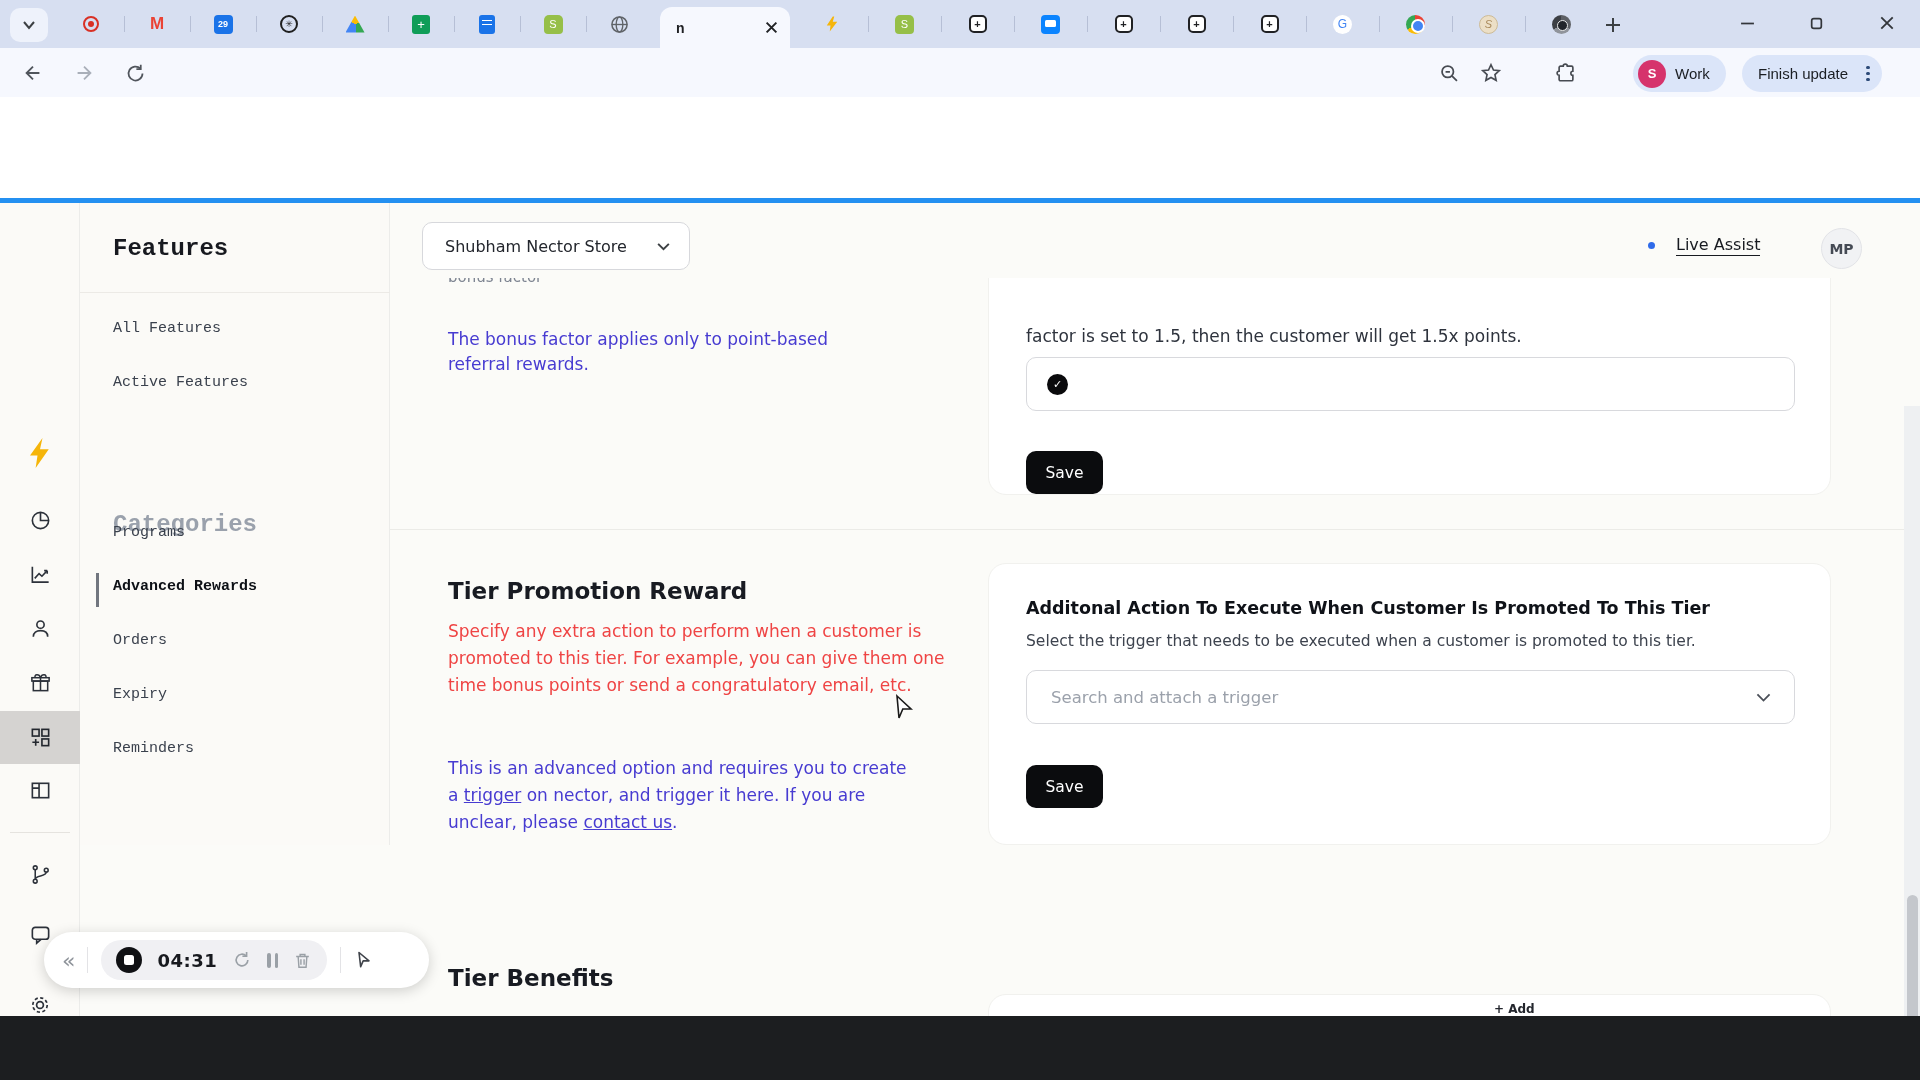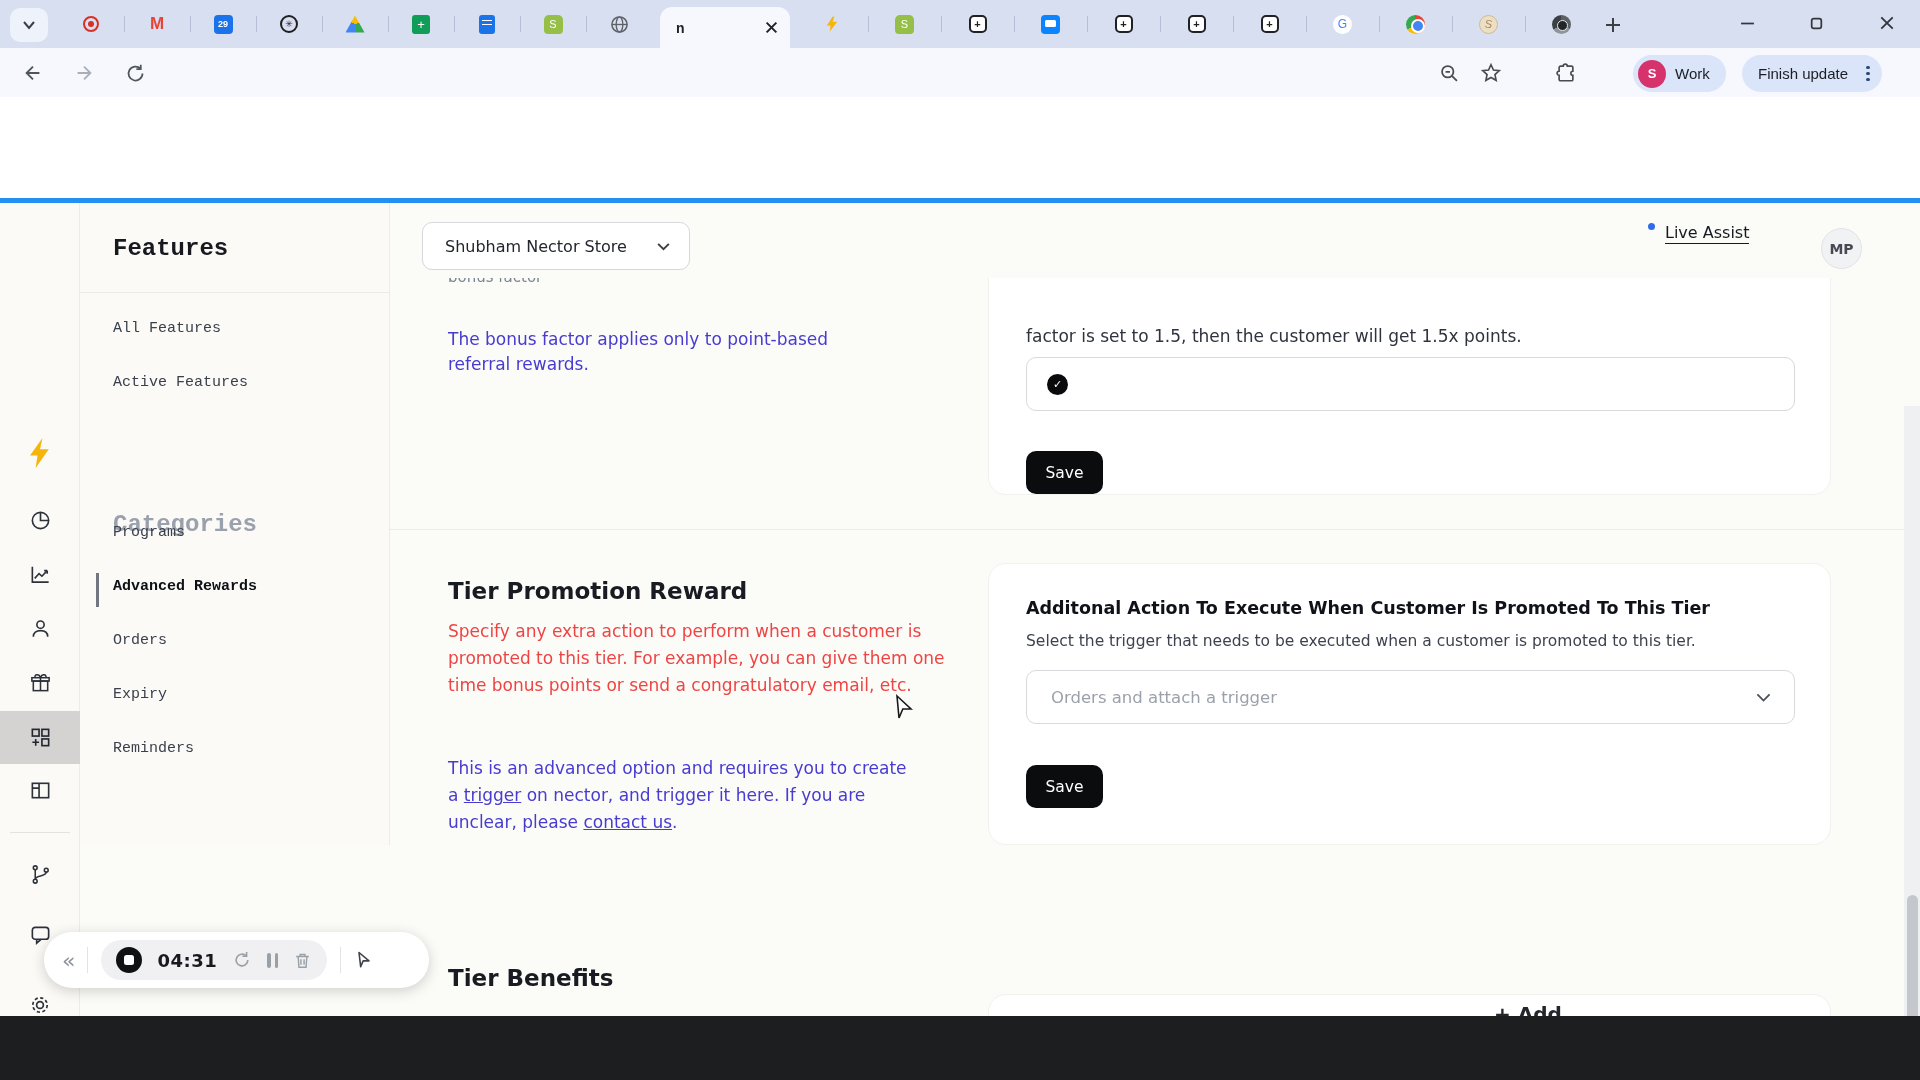--- a/index.html
+++ b/index.html
@@ -77,21 +77,21 @@
   .sb-item { position:absolute; left:33px; font-size:15px; color:#3a414d; }
   #sb-cats { position:absolute; left:33px; top:263px; font-size:24px; font-weight:bold; color:#9aa1ac;margin-top:45px; }
   .sb-active { font-weight:bold; color:#0d1016; }
   #sb-activebar { position:absolute; left:16px; top:370px; width:3px; height:34px; background:#71767f; }
 
   #main { position:absolute; left:390px; top:0; width:1530px; height:813px; }
   .card { position:absolute; background:#fff; border:1px solid #f1f1ee; border-radius:18px; }
   #main-header { position:absolute; left:0; top:0; width:1530px; height:75px; background:#fbfbf8; z-index:5; }
   #store-dd { position:absolute; left:32px; top:19px; width:268px; height:48px; background:#fff; border:1.5px solid #d7d8dc; border-radius:10px; display:flex; align-items:center; padding:0 18px 0 22px; justify-content:space-between; }
   #store-dd span { font-size:16px; color:#23262d; }
-  #live-assist { position:absolute; left:1258px; top:20px; display:flex; gap:10px; }
+  #live-assist { position:absolute; left:1258px; top:32px; display:flex; align-items:center; gap:21px; }
   #live-assist .dot { width:7px; height:7px; border-radius:50%; background:#2f6bea; }
   #live-assist .la { font-size:16px; color:#171a20; border-bottom:1.5px solid #171a20; padding-bottom:1px; }
   #mp-avatar { position:absolute; left:1431px; top:25px; width:41px; height:41px; border-radius:50%; background:#f1f2f4; border:1px solid #e2e3e7; display:flex; align-items:center; justify-content:center; font-size:14px; font-weight:bold; color:#454a54; }
 
   #clip-frag { position:absolute; left:58px; top:73px; width:320px; height:13px; overflow:hidden; z-index:1; }
   #clip-frag span { display:block; margin-top:-8px; font-size:15px; color:#7d8491; }
   #left-note-1 { position:absolute; left:58px; top:124px; width:445px; font-size:17px; line-height:25px; color:#473bd1; }
   #card1 { left:598px; top:40px; width:843px; height:252px; z-index:2; }
   #card1-line { position:absolute; left:37px; top:82px; font-size:17px; color:#2e333d; }
   .input-box { position:absolute; left:37px; width:769px; height:54px; border:1.5px solid #d8d9dd; border-radius:10px; background:#fff; display:flex; align-items:center; padding:0 18px 0 20px; }
@@ -108,21 +108,21 @@
   #tp-note .lnk { text-decoration:underline; }
   #card2 { left:598px; top:360px; width:843px; height:282px; }
   #card2-heading { position:absolute; left:37px; top:34px; font-size:17.5px; font-weight:bold; color:#0f1218; }
   #card2-sub { position:absolute; left:37px; top:68px; font-size:15.5px; color:#3d434e; }
   #card2 .select-box { position:absolute; left:37px; top:106px; width:769px; height:54px; border:1.5px solid #d8d9dd; border-radius:10px; display:flex; align-items:center; padding:0 22px 0 24px; justify-content:space-between; }
   #card2 .ph { font-size:16.5px; color:#9ba1ab; }
   #card2 .save-btn { top:201px; }
 
   #tb-heading { position:absolute; left:58px; top:762px; font-size:23px; font-weight:bold; color:#181b22; }
   #card3 { left:598px; top:791px; width:843px; height:60px; border-radius:18px 18px 0 0; }
-  #card3-add { position:absolute; left:505px; top:7px; font-size:20px; font-weight:600; color:#23262d; }
+  #card3-add { position:absolute; left:505px; top:7px; font-size:12px; font-weight:600; color:#23262d; }
 
   #scrolltrack { position:absolute; left:1904px; top:203px; width:16px; height:813px; background:#eef0f2; }
   #scrollthumb { position:absolute; left:1906.5px; top:692px; width:11px; height:239px; border-radius:7px; background:#c4c7cc; }
 
   
   #recorder { position:absolute; left:44px; top:932px; width:385px; height:56px; background:#fff; border-radius:28px; box-shadow:0 3px 14px rgba(0,0,0,.18); display:flex; align-items:center; padding:0 18px; z-index:20; font-family:"DejaVu Sans", sans-serif; }
   #recorder .laquo { font-size:22px; color:#8e939a; margin-right:12px; }
   .rec-div { width:1px; height:26px; background:#e3e3e6; }
   #rec-inner { height:40px; background:#f0f0f3; border-radius:22px; display:flex; align-items:center; gap:15px; padding:0 15px; margin:0 13px; }
   #rec-stop { width:26px; height:26px; border-radius:50%; background:#101114; display:flex; align-items:center; justify-content:center; }
@@ -436,21 +436,21 @@
       <div id="divider1"></div>
 
       <div id="tp-heading">Tier Promotion Reward</div>
       <div id="tp-desc">Specify any extra action to perform when a customer is promoted to this tier. For example, you can give them one time bonus points or send a congratulatory email, etc.</div>
       <div id="tp-note"><span>This is an advanced option and requires you to create a </span><span class="lnk">trigger</span><span> on nector, and trigger it here. If you are unclear, please </span><span class="lnk">contact us</span><span>.</span></div>
 
       <div class="card" id="card2">
         <div id="card2-heading">Additonal Action To Execute When Customer Is Promoted To This Tier</div>
         <div id="card2-sub">Select the trigger that needs to be executed when a customer is promoted to this tier.</div>
         <div class="select-box">
-          <span class="ph">Orders and attach a trigger</span>
+          <span class="ph">Search and attach a trigger</span>
           <svg width="17" height="17" viewBox="0 0 14 14">
               <path d="M2 4.5l5 5 5-5" fill="none" stroke="#4a4f58" stroke-width="1.5"></path>
             </svg>
         </div>
         <div class="save-btn">Save</div>
       </div>
 
       <div id="tb-heading">Tier Benefits</div>
       <div class="card" id="card3">
         <div id="card3-add">+ Add</div>

